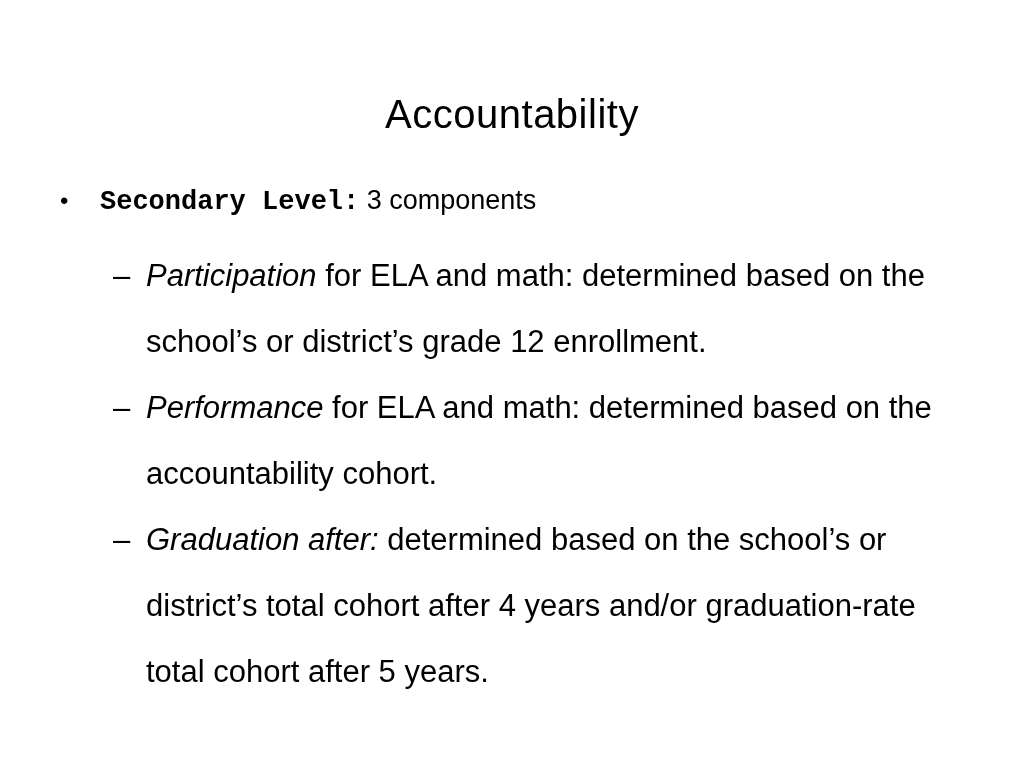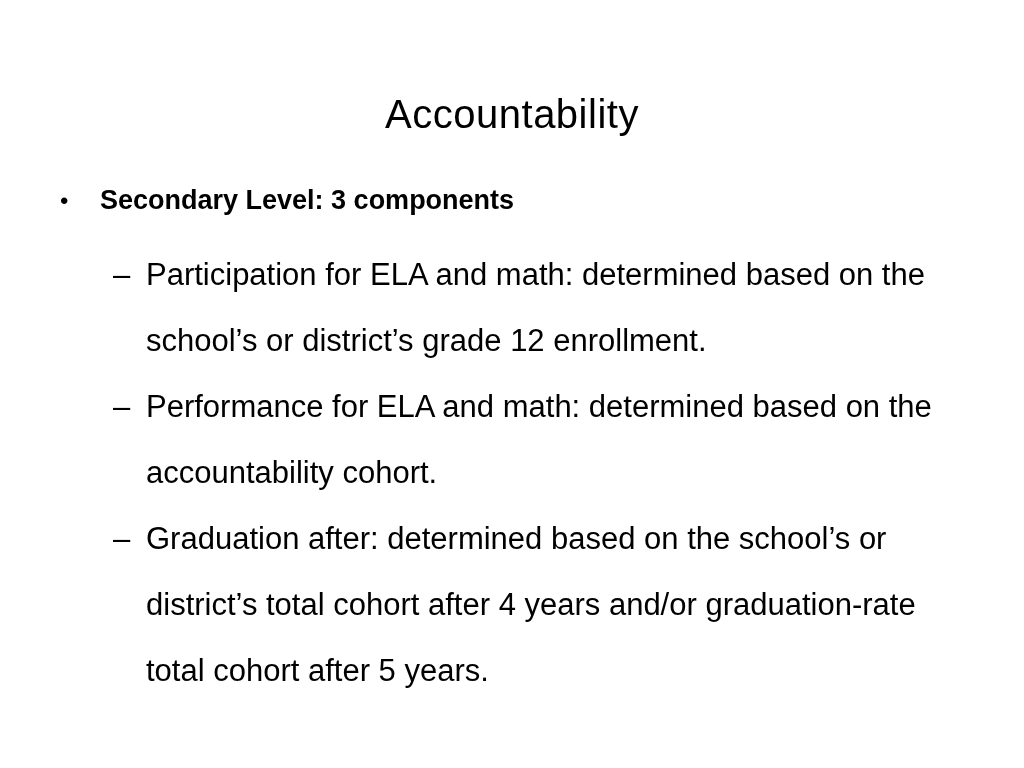--- a/index.html
+++ b/index.html
@@ -38,41 +38,43 @@
     font-size: 27px;
     line-height: 34px;
   }
   .bullet-marker {
     width: 40px;
     font-size: 24px;
     flex: 0 0 auto;
   }
   .bullet-bold {
     font-weight: 700;
+    font-family: Liberation Mono, monospace;
   }
   .bullet-rest {
-    font-weight: 700;
+    font-weight: 400;
     white-space: pre-wrap;
   }
   .sub-list {
     margin: 24px 0 0 113px;
     width: 848px;
   }
   .sub-item {
     position: relative;
     padding-left: 33px;
     font-size: 31px;
     line-height: 66px;
   }
   .dash-marker {
     position: absolute;
     left: 0;
     top: 0;
   }
   .sub-lead {
+    font-style: italic;
   }
   .sub-rest {
     white-space: pre-wrap;
   }
 </style>
 </head>
 <body>
 
 <div class="slide">
 

